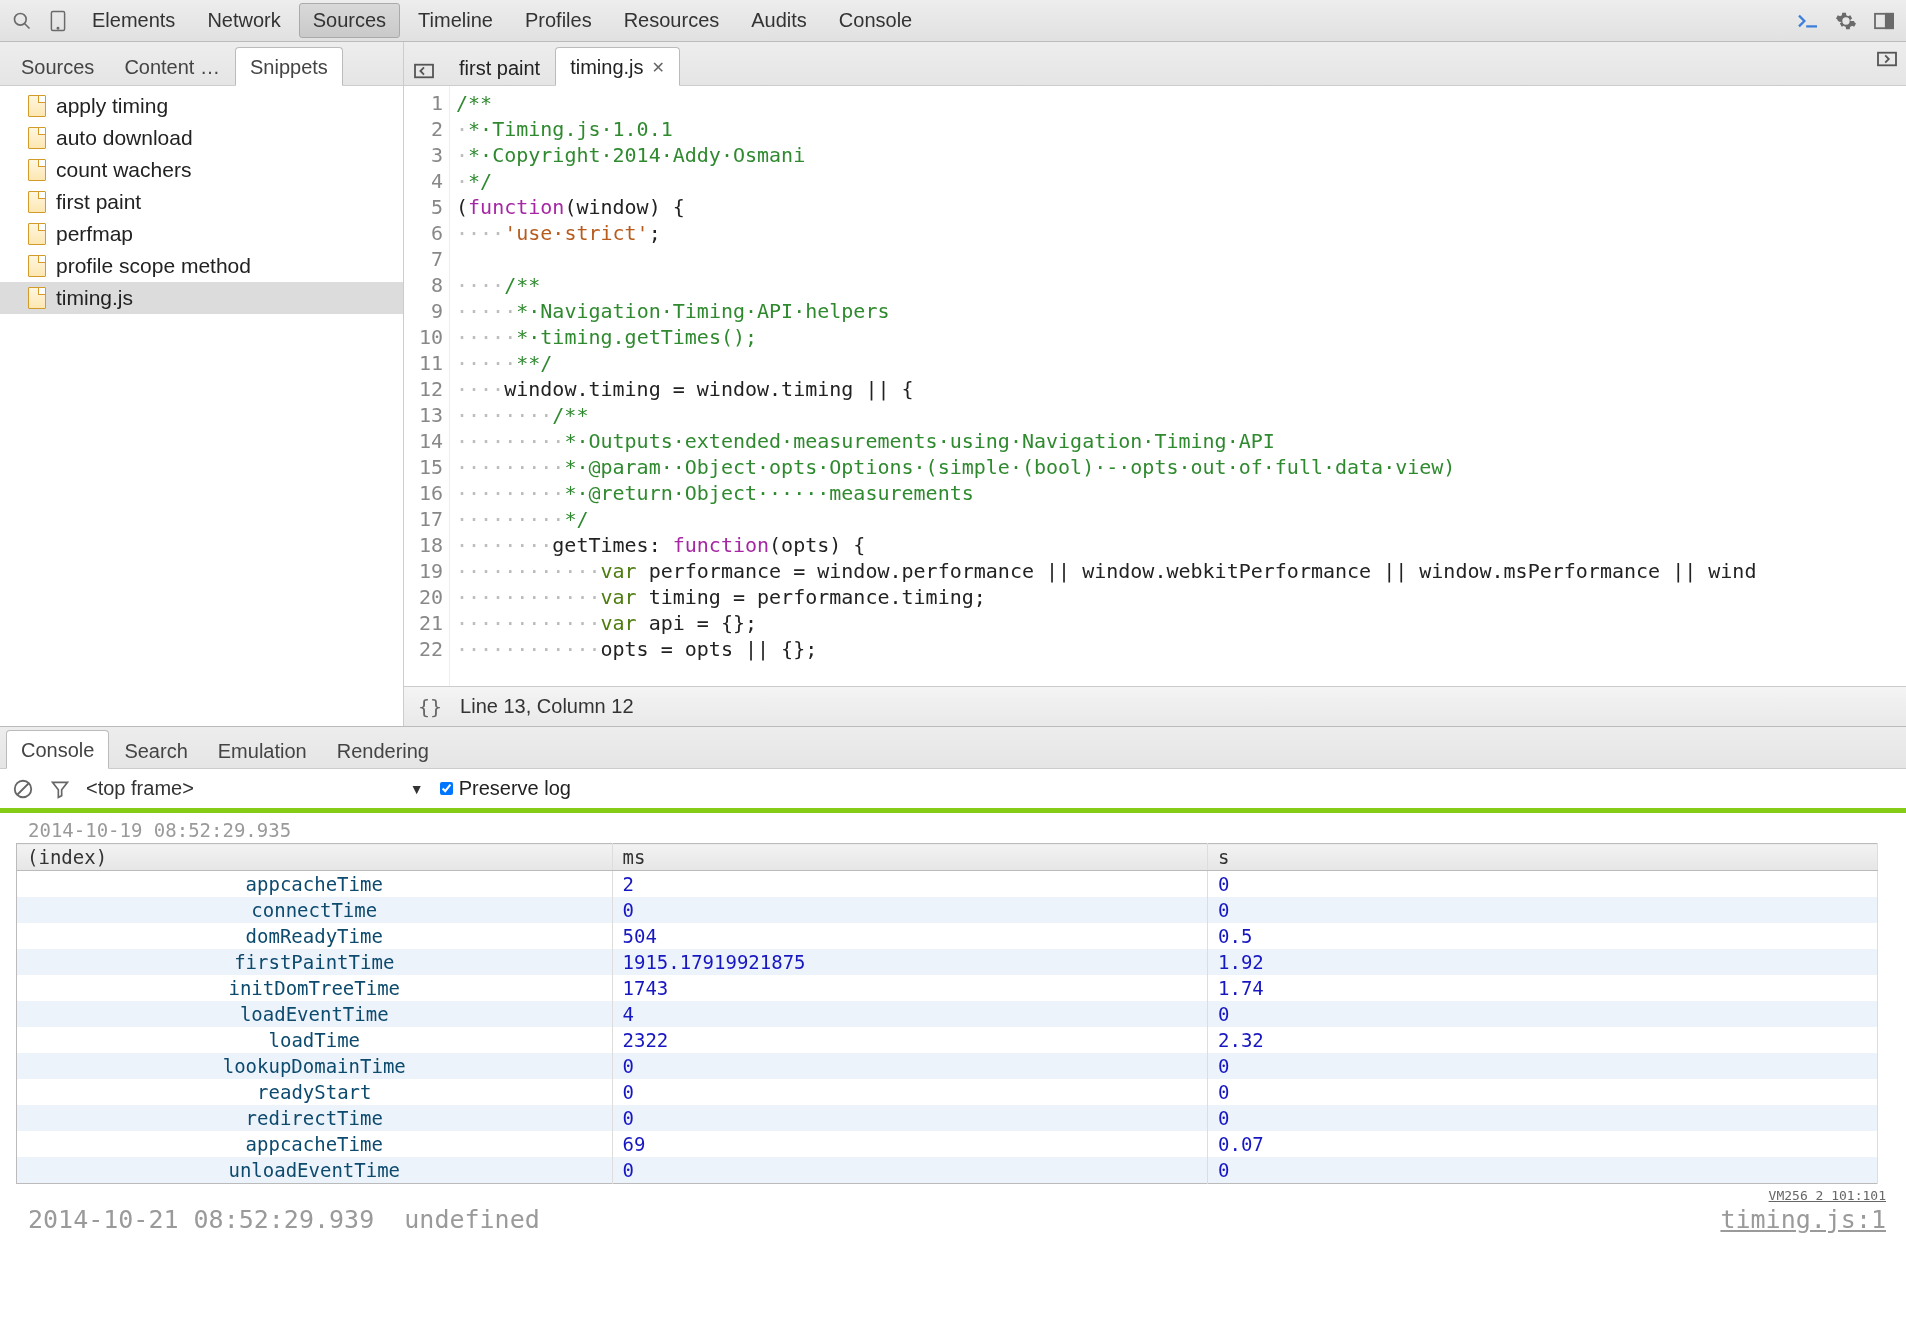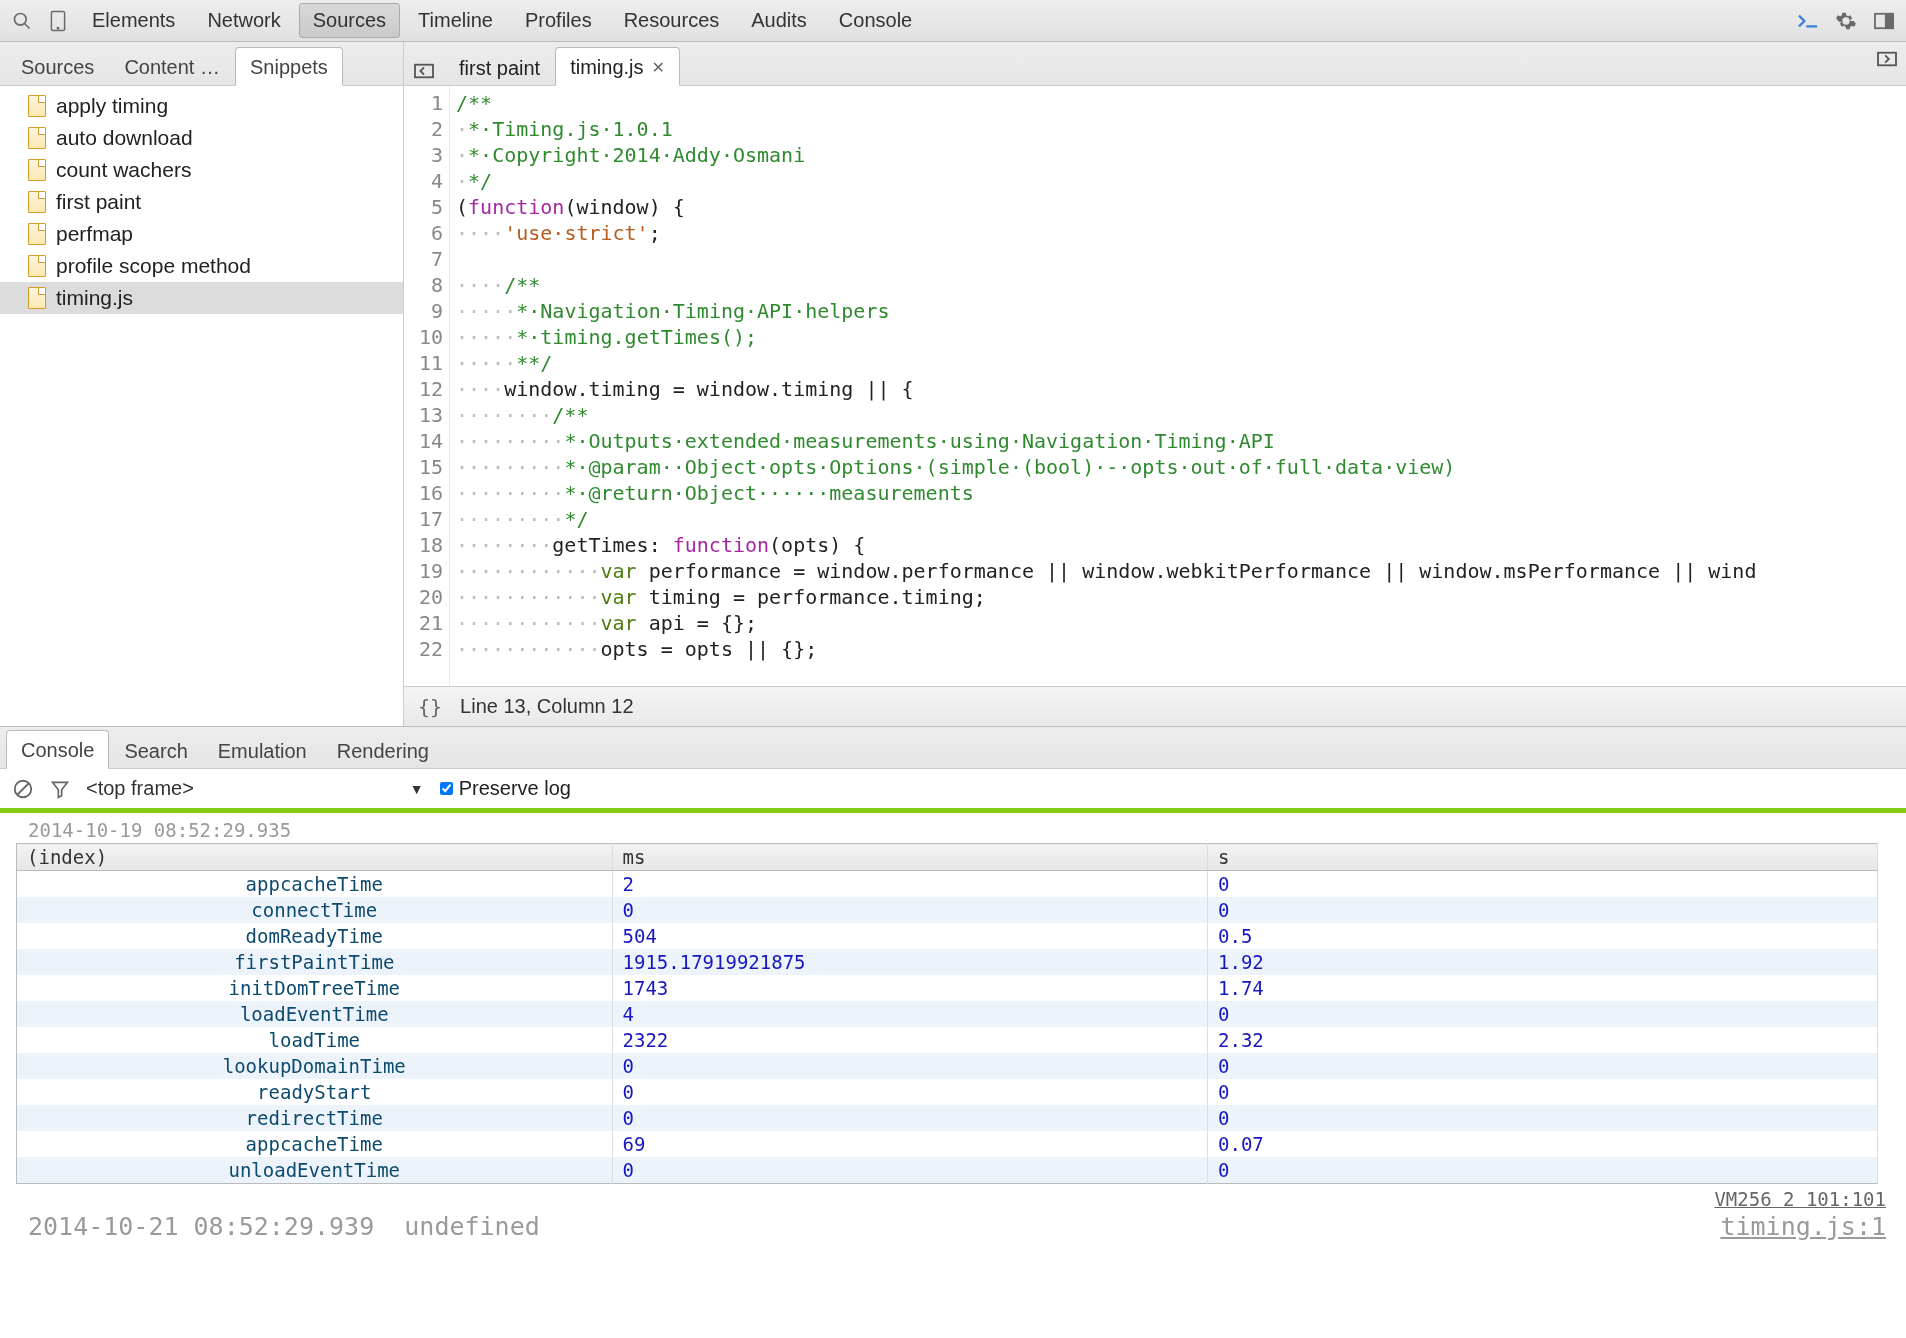--- a/index.html
+++ b/index.html
@@ -62,21 +62,21 @@
 .console-toolbar label { display: flex; align-items: center; gap: 6px; font-size: 20px; cursor: pointer; }
 
 .console-body { flex: 1; overflow: auto; font-family: Menlo, Monaco, Consolas, monospace; font-size: 19px; padding: 4px 0 0 0; }
 .console-ts { color: #9a9a9a; padding: 2px 0 2px 28px; }
 .data-table { width: calc(100% - 44px); margin-left: 16px; border-collapse: collapse; border: 1px solid #bbb; table-layout: fixed; }
 .data-table th, .data-table td { text-align: left; padding: 2px 10px; font-family: Menlo, monospace; font-size: 19px; border-right: 1px solid #ddd; }
 .data-table thead th { background: linear-gradient(#f3f3f3,#e6e6e6); border-bottom: 1px solid #bbb; font-weight: normal; color: #333; }
 .data-table tbody tr:nth-child(even) td { background: #edf3fb; }
 .data-table tbody td:first-child { color: #0c4a6e; text-align: center; }
 .data-table tbody td.num { color: #1717c2; }
-.console-right-link { text-align: right; padding: 4px 20px 0 0; color: #666; text-decoration: underline; font-family: Menlo, monospace; font-size: 19px; }
+.console-right-link { text-align: right; padding: 4px 20px 0 0; color: #666; text-decoration: underline; font-family: Menlo, monospace; font-size: 13px; }
 .console-line2 { display: flex; justify-content: space-between; padding: 2px 20px 4px 28px; color: #9a9a9a; font-family: Menlo, monospace; font-size: 25px; }
 .console-line2 .undef { color: #9a9a9a; }
 .console-line2 .src { text-decoration: underline; }
 
 svg { display: block; }
 </style>
 </head>
 <body>
 
 <div class="root">

